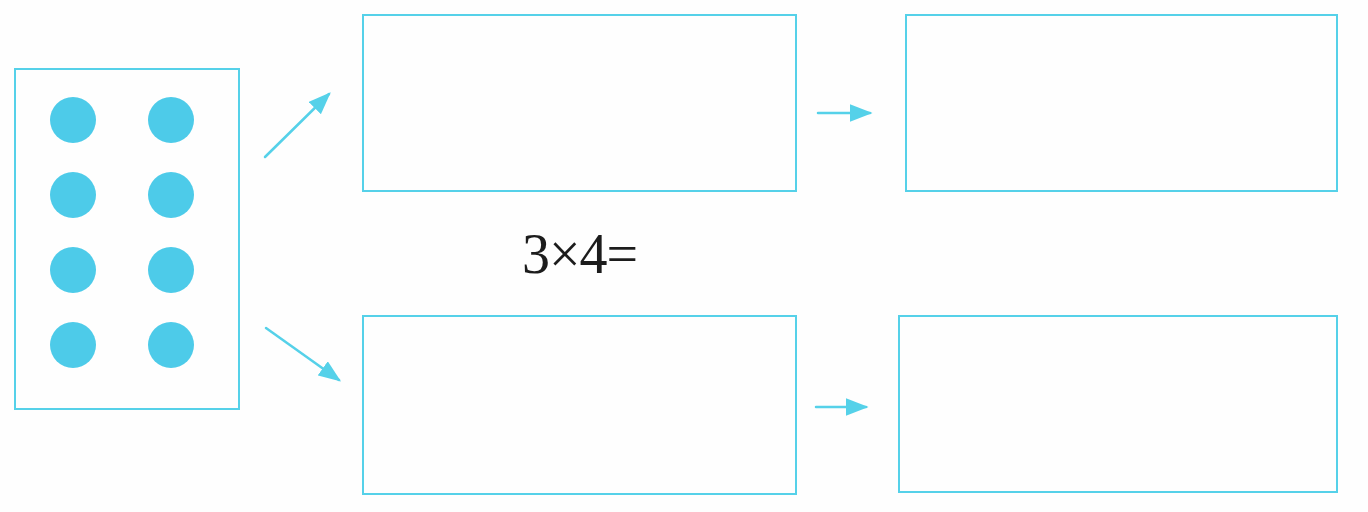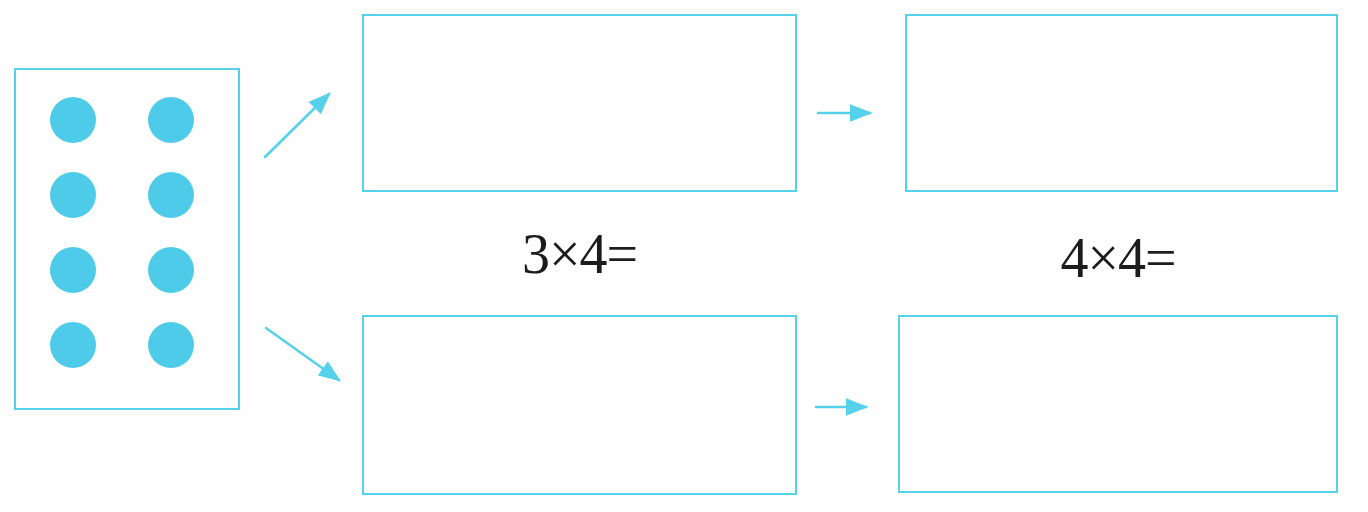--- a/index.html
+++ b/index.html
@@ -116,15 +116,14 @@
     <line x1="818" y1="113" x2="870" y2="113" marker-end="url(#ah)"></line>
     <line x1="816" y1="407" x2="866" y2="407" marker-end="url(#ah)"></line>
   </svg>
 
   <div class="answer-box box-top-middle"></div>
   <div class="answer-box box-top-right"></div>
   <div class="answer-box box-bottom-middle"></div>
   <div class="answer-box box-bottom-right"></div>
 
   <div class="expr expr-middle">3×4=</div>
-  <div class="expr expr-right">4×4=</div>
 
 </div>
 
 </body></html>

